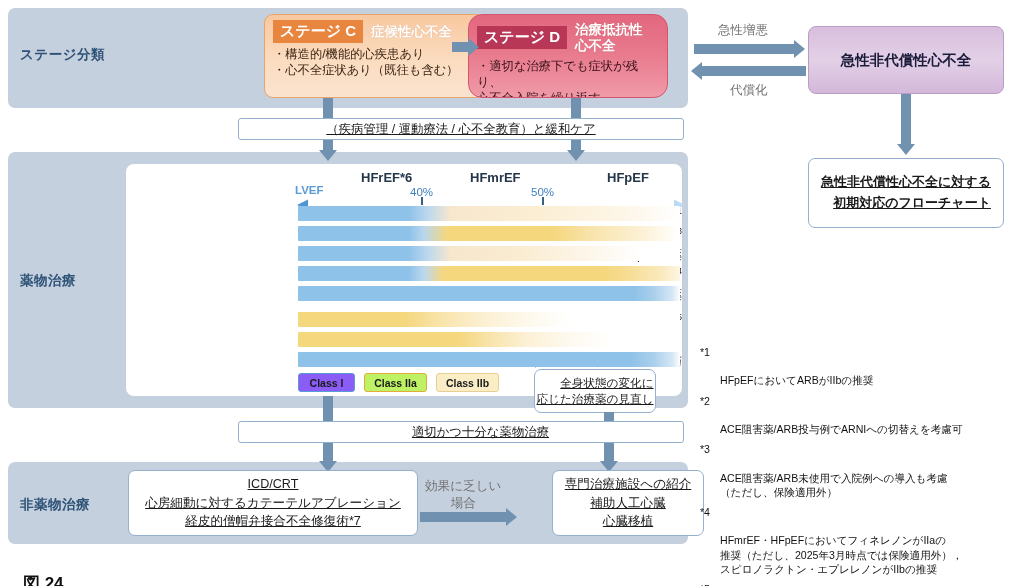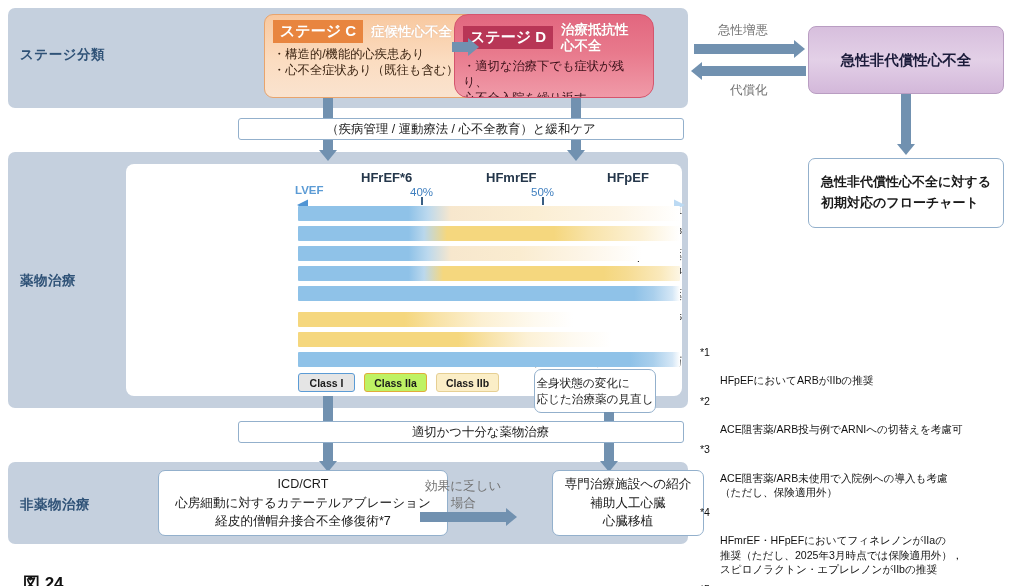--- a/index.html
+++ b/index.html
@@ -91,22 +91,23 @@
     color: #1b1b3a; font-weight: bold; font-size: 14.5px;
   }
 
   
   .wbox {
     position: absolute;
     background: #ffffff;
     border: 1.2px solid #93b0cc;
     border-radius: 7px;
     display: flex; align-items: center; justify-content: center;
-    text-align: left;
+    text-align: right;
     color: #1a1a1a;
+    text-decoration: underline;
   }
   .wbox.thin { border-width: 1px; }
   .wbox-sq { border-radius: 3px; }
 
   
   .ar-shaft { position: absolute; background: #7191b0; }
   .ar-head  { position: absolute; width: 0; height: 0; }
   .ar-down  { border-left: 9px solid transparent; border-right: 9px solid transparent; border-top: 11px solid #7191b0; }
   .ar-right { border-top: 9px solid transparent; border-bottom: 9px solid transparent; border-left: 11px solid #7191b0; }
   .ar-left  { border-top: 9px solid transparent; border-bottom: 9px solid transparent; border-right: 11px solid #7191b0; }
@@ -162,21 +163,21 @@
 
   
   .class-chip {
     position: absolute;
     height: 19px;
     border-radius: 3px;
     display: flex; align-items: center; justify-content: center;
     font-size: 10.5px; font-weight: bold; color: #1a1a1a;
     white-space: nowrap;
   }
-  .chip-i   { background: #e5e5e5; border: 1.4px solid #5b9bd5; }
+  .chip-i   { background: #8b5cf6; border: 1.4px solid #5b9bd5; }
   .chip-iia { background: #bef264; border: 1.4px solid #e0ac3a; }
   .chip-iib { background: #fbeec7; border: 1.4px solid #e6cf93; }
 
   
   #footnotes {
     position: absolute;
     width: 325px;
   }
   .fn {
     position: relative;
@@ -218,21 +219,21 @@
 
   <div class="stage-box stage-c" style="left:264px; top:14px; width:221px; height:84px;">
     <div class="stage-head">
       <span class="stage-chip chip-c">ステージ C</span>
       <span class="stage-head-text">症候性心不全</span>
     </div>
     <div class="stage-body" style="white-space:pre-line;">・構造的/機能的心疾患あり
 ・心不全症状あり（既往も含む）</div>
   </div>
 
-  <div class="stage-box stage-d" style="left:454px; top:14px; width:200px; height:84px;border-radius:14px;">
+  <div class="stage-box stage-d" style="left:468px; top:14px; width:200px; height:84px;border-radius:14px;">
     <div class="stage-head" style="align-items:flex-start;">
       <span class="stage-chip chip-d" style="margin-top:6px;">ステージ D</span>
       <span class="stage-head-text" style="white-space:pre-line; padding-top:2px;">治療抵抗性
 心不全</span>
     </div>
     <div class="stage-body" style="white-space:pre-line; padding-top:3px;">・適切な治療下でも症状が残り、
 心不全入院を繰り返す</div>
   </div>
 
   <div class="ar-shaft" style="left:452px; top:42px; width:16px; height:10px;"></div>
@@ -268,21 +269,21 @@
   <div class="ar-shaft" style="left:323px; top:140px; width:10px; height:12px;"></div>
   <div class="ar-head ar-down" style="left:319px; top:150px;"></div>
   <div class="ar-shaft" style="left:571px; top:140px; width:10px; height:12px;"></div>
   <div class="ar-head ar-down" style="left:567px; top:150px;"></div>
 
   <div id="drug-panel" style="left:126px; top:164px; width:556px; height:232px;">
 
     <span class="lvef-label" style="left:169px; top:20px;">LVEF</span>
 
     <span class="ef-group-label" style="left:229px; top:6px;">HFrEF*6</span>
-    <span class="ef-group-label" style="left:354px; top:6px;">HFmrEF</span>
+    <span class="ef-group-label" style="left:338px; top:6px;">HFmrEF</span>
     <span class="ef-group-label" style="left:475px; top:6px;">HFpEF</span>
 
     <span class="ef-tick-label" style="left:284px; top:22px;">40%</span>
     <span class="ef-tick-label" style="left:405px; top:22px;">50%</span>
 
     <svg class="abs" style="left:170px; top:34px;" width="390" height="14" viewBox="0 0 390 14">
       <defs>
         <linearGradient id="axgrad" x1="0" y1="0" x2="1" y2="0">
           <stop offset="0%" stop-color="#4f94d4"></stop>
           <stop offset="50%" stop-color="#8ec0e8"></stop>
@@ -366,21 +367,21 @@
 
   <div class="wbox wbox-sq thin" style="left:238px; top:421px; width:446px; height:22px; font-size:12.4px;padding-left:39px;">
     <span>適切かつ十分な薬物治療</span>
   </div>
 
   <div class="ar-shaft" style="left:323px; top:443px; width:10px; height:18px;"></div>
   <div class="ar-head ar-down" style="left:319px; top:461px;"></div>
   <div class="ar-shaft" style="left:604px; top:443px; width:10px; height:18px;"></div>
   <div class="ar-head ar-down" style="left:600px; top:461px;"></div>
 
-  <div class="wbox" style="left:128px; top:470px; width:290px; height:66px; flex-direction:column; font-size:12.6px; line-height:1.5;margin-left:30px;">
+  <div class="wbox" style="left:128px; top:470px; width:290px; height:66px; flex-direction:column; font-size:12.6px; line-height:1.5;">
     <span>ICD/CRT</span>
     <span>心房細動に対するカテーテルアブレーション</span>
     <span>経皮的僧帽弁接合不全修復術*7</span>
   </div>
 
   <div class="flow-label" style="left:425px; top:478px; text-align:center; white-space:pre-line; line-height:1.35; font-size:12.6px;">効果に乏しい
 場合</div>
 
   <div class="ar-shaft" style="left:420px; top:512px; width:86px; height:10px;"></div>
   <div class="ar-head ar-right" style="left:506px; top:508px;"></div>

